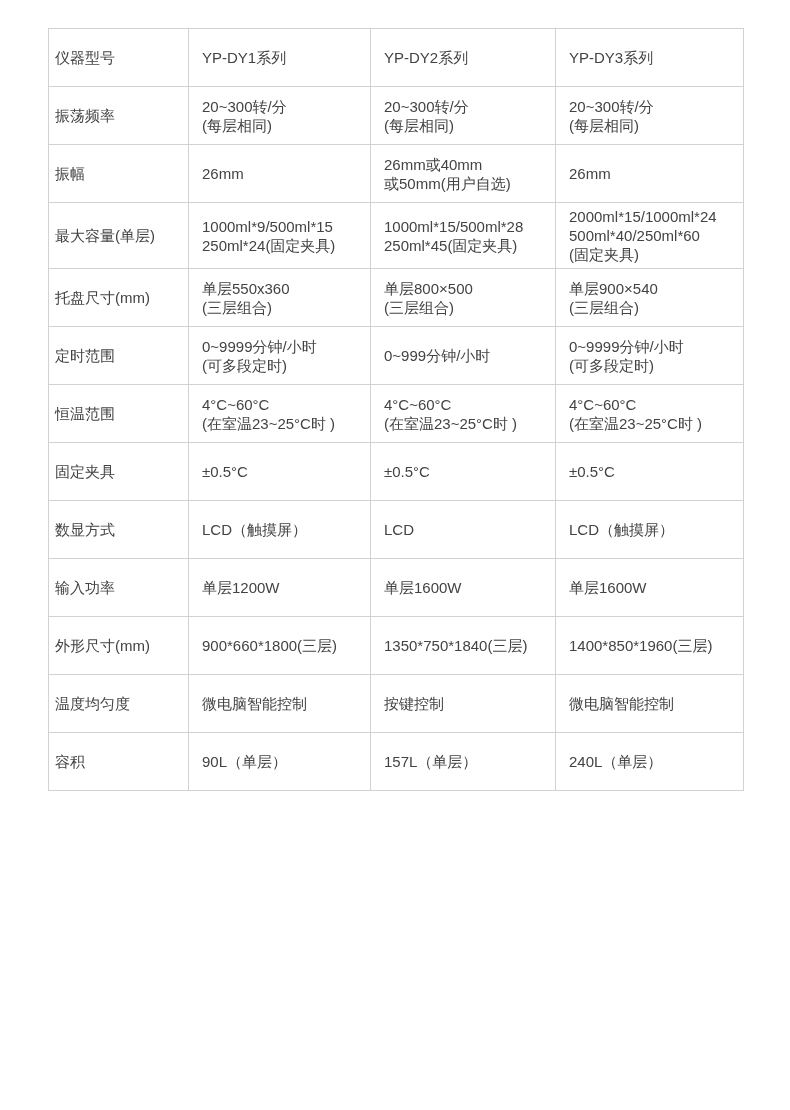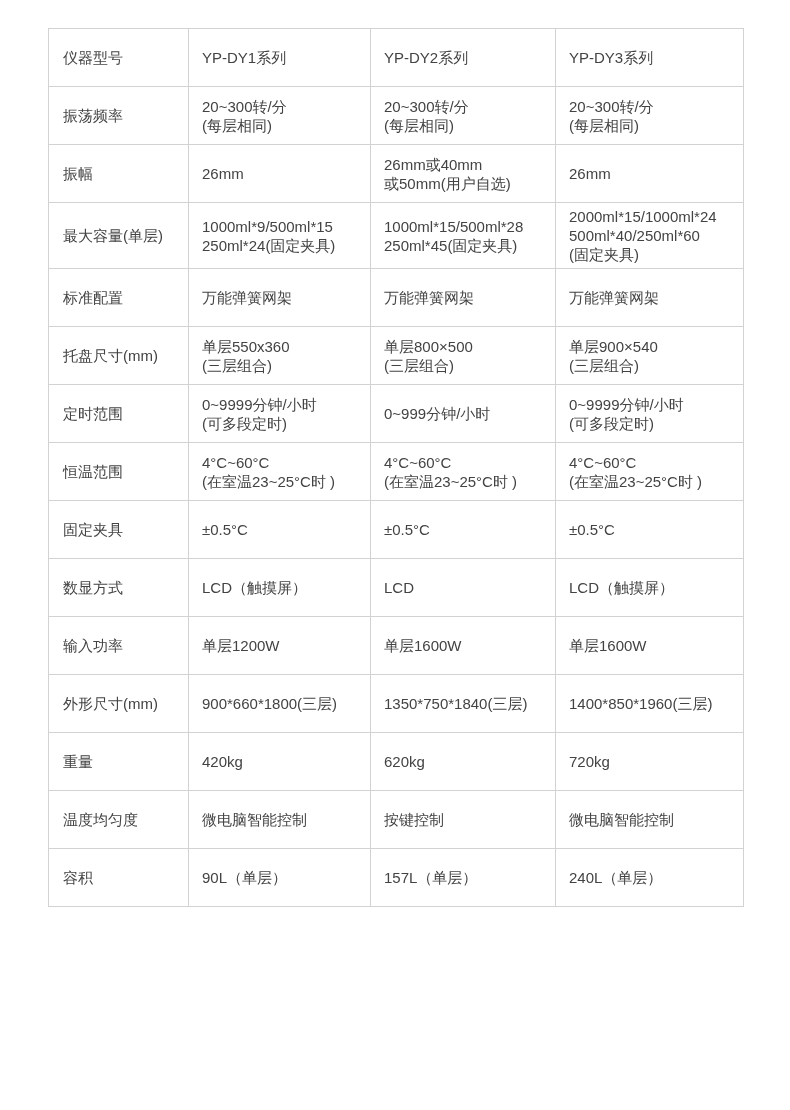--- a/index.html
+++ b/index.html
@@ -25,21 +25,21 @@
     height: 58px;
     vertical-align: middle;
     padding: 4px 10px 4px 13px;
     font-size: 15px;
     line-height: 19px;
     color: #434343;
     white-space: pre-line;
     overflow: hidden;
   }
   table.spec-table td.label-cell {
-    padding-left: 14px;
+    padding-left: 6px;
   }
   col.c-label { width: 140px; }
   col.c-dy1   { width: 182px; }
   col.c-dy2   { width: 185px; }
   col.c-dy3   { width: 188px; }
 </style>
 </head>
 <body>
 
 <div class="spec-table-wrap">
@@ -75,26 +75,20 @@
         </tr>
         <tr>
           <td class="label-cell">最大容量(单层)</td>
           <td>1000ml*9/500ml*15
 250ml*24(固定夹具)</td>
           <td>1000ml*15/500ml*28
 250ml*45(固定夹具)</td>
           <td>2000ml*15/1000ml*24
 500ml*40/250ml*60
 (固定夹具)</td>
-        </tr>
-        <tr>
-          <td class="label-cell">标准配置</td>
-          <td>万能弹簧网架</td>
-          <td>万能弹簧网架</td>
-          <td>万能弹簧网架</td>
         </tr>
         <tr>
           <td class="label-cell">托盘尺寸(mm)</td>
           <td>单层550x360
 (三层组合)</td>
           <td>单层800×500
 (三层组合)</td>
           <td>单层900×540
 (三层组合)</td>
         </tr>
@@ -133,26 +127,20 @@
           <td>单层1600W</td>
           <td>单层1600W</td>
         </tr>
         <tr>
           <td class="label-cell">外形尺寸(mm)</td>
           <td>900*660*1800(三层)</td>
           <td>1350*750*1840(三层)</td>
           <td>1400*850*1960(三层)</td>
         </tr>
         <tr>
-          <td class="label-cell">重量</td>
-          <td>420kg</td>
-          <td>620kg</td>
-          <td>720kg</td>
-        </tr>
-        <tr>
           <td class="label-cell">温度均匀度</td>
           <td>微电脑智能控制</td>
           <td>按键控制</td>
           <td>微电脑智能控制</td>
         </tr>
         <tr>
           <td class="label-cell">容积</td>
           <td>90L（单层）</td>
           <td>157L（单层）</td>
           <td>240L（单层）</td>

